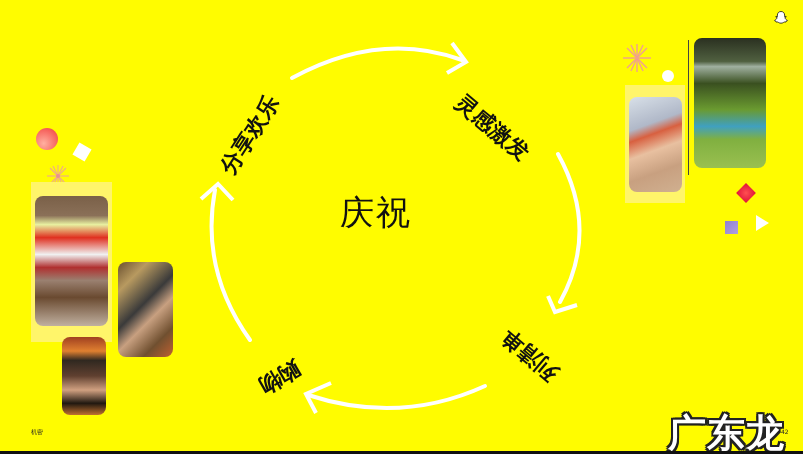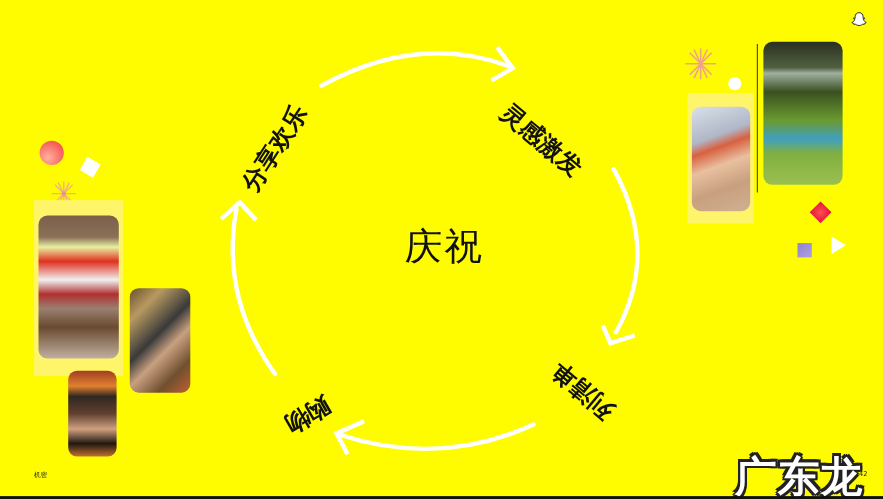--- a/index.html
+++ b/index.html
@@ -7,22 +7,22 @@
     width: 803px; height: 454px; overflow: hidden;
     background: #FFFC00;
     font-family: "DejaVu Sans", sans-serif;
     position: relative;
   }
   .slide { position: absolute; left: 0; top: 0; width: 803px; height: 454px; background: #FFFC00; }
   .bottom-bar { position: absolute; left: 0; bottom: 0; width: 803px; height: 3px; background: #111; }
 
   .center-title {
     position: absolute; left: 340px; top: 188px; width: 100px;
-    text-align: right; font-size: 34px; line-height: 48px; color: #111;
-    font-family: "DejaVu Sans", sans-serif; letter-spacing: 2px; margin-top: 12px;
+    text-align: left; font-size: 34px; line-height: 48px; color: #111;
+    font-family: "DejaVu Sans", sans-serif; letter-spacing: 2px;
   }
   .cycle-svg { position: absolute; left: 0; top: 0; }
 
   .stage-label {
     position: absolute; font-size: 22px; font-weight: bold; color: #111;
     white-space: nowrap; font-family: "DejaVu Sans", sans-serif;
   }
 
   .photo {
     position: absolute; border-radius: 8px; overflow: hidden;

